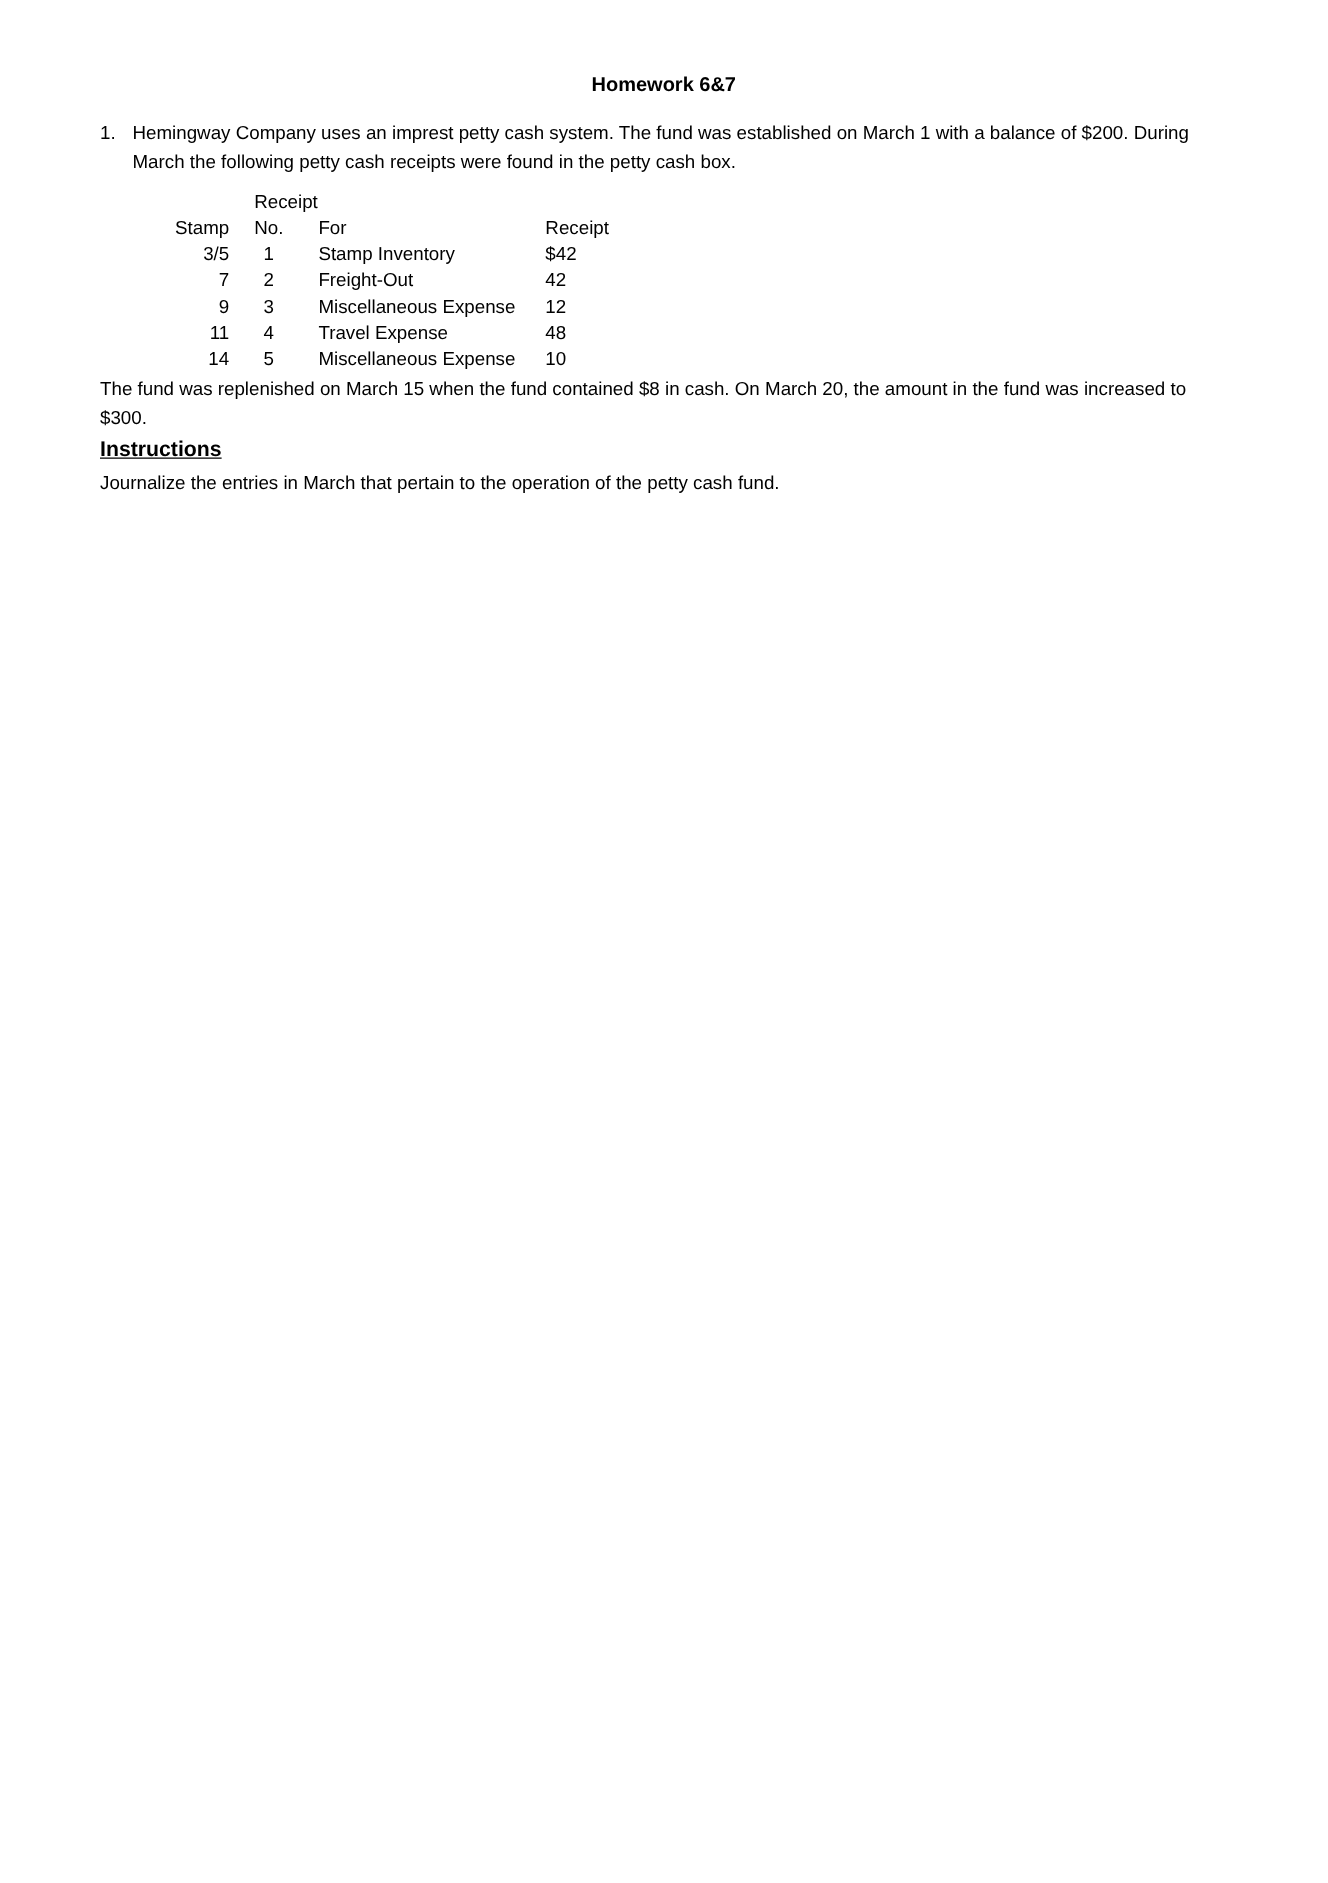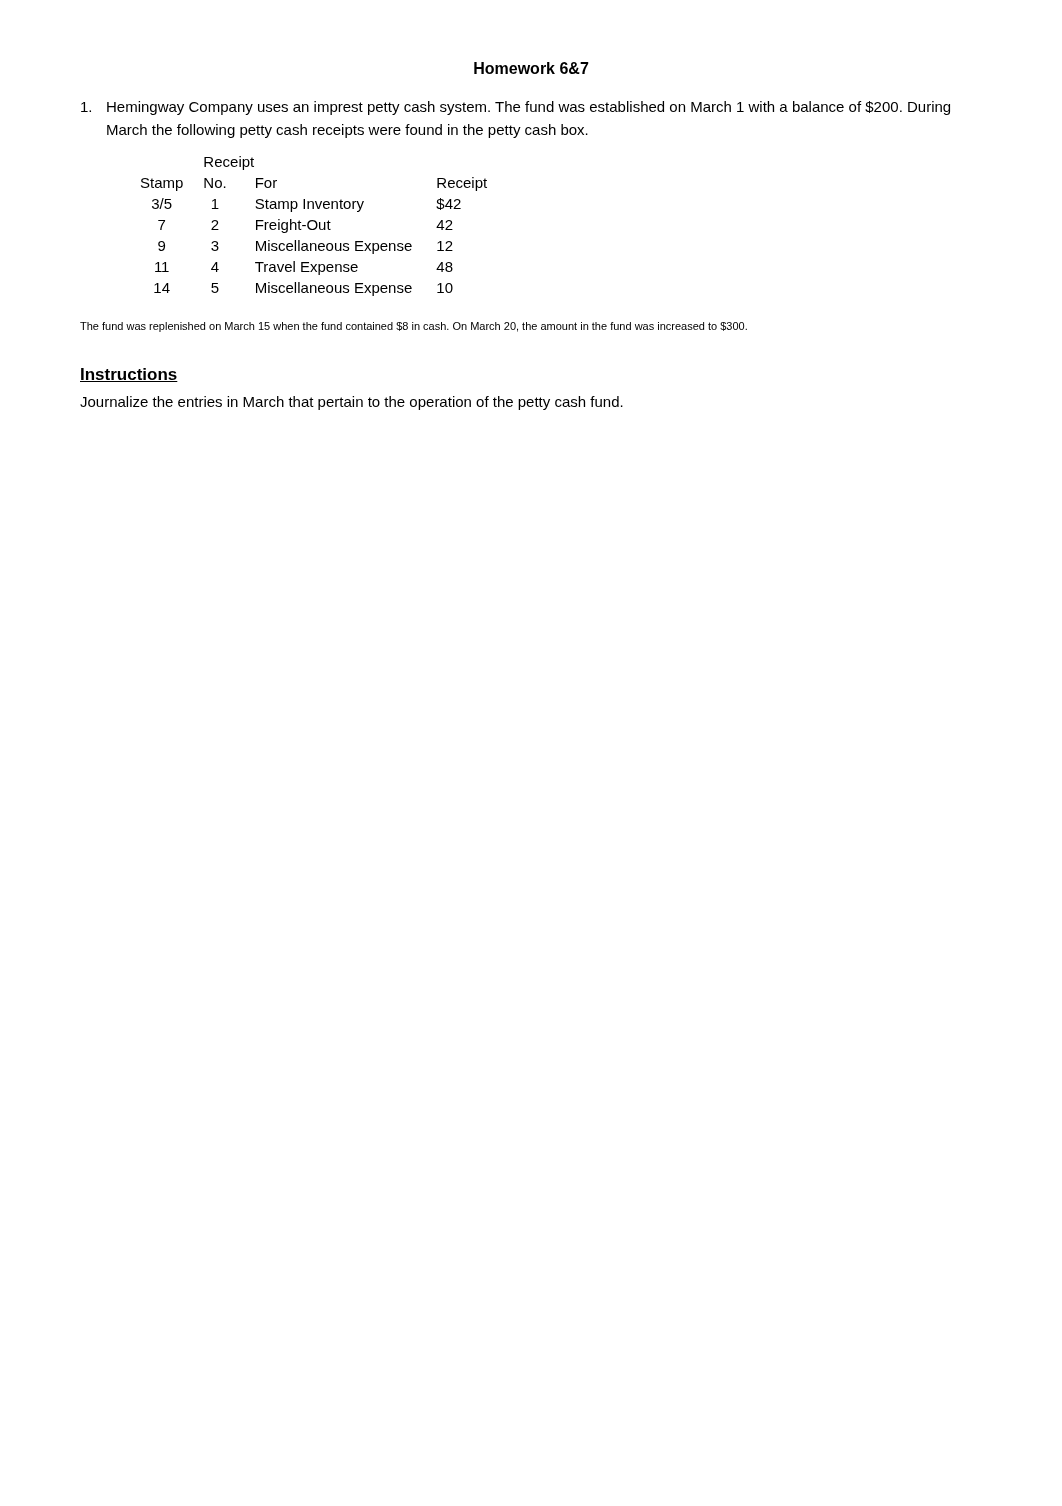--- a/index.html
+++ b/index.html
@@ -42,42 +42,42 @@
       font-size: 15px;
     }
 
     .problem-text {
       font-size: 15px;
       line-height: 1.5;
     }
 
     .table-container {
       margin-left: 60px;
-      margin-bottom: 20px;
+      margin-bottom: 3px;
     }
 
     .receipt-table {
       border-collapse: collapse;
       font-size: 15px;
     }
 
     .receipt-table th {
       font-weight: normal;
       text-align: left;
       padding: 2px 24px 2px 0;
       vertical-align: bottom;
     }
 
     .receipt-table td {
       padding: 2px 24px 2px 0;
       vertical-align: top;
     }
 
     .receipt-table td.date-col {
-      text-align: center;
+      text-align: right;
       min-width: 45px;
       padding-right: 20px;
     }
 
     .receipt-table td.no-col {
       text-align: center;
       min-width: 30px;
       padding-right: 28px;
     }
 
@@ -108,23 +108,23 @@
 
     .receipt-header-row th {
       font-weight: normal;
     }
 
     .receipt-subheader-row th {
       font-weight: normal;
     }
 
     .fund-text {
-      font-size: 11px;
-      line-height: 1.5;
-      margin-bottom: 30px;
+      font-size: 15px;
+      line-height: 1.5;
+      margin-bottom: 4px;
     }
 
     .instructions-heading {
       font-weight: bold;
       font-size: 17px;
       margin-bottom: 6px;
       text-decoration: underline;
     }
 
     .instructions-text {

